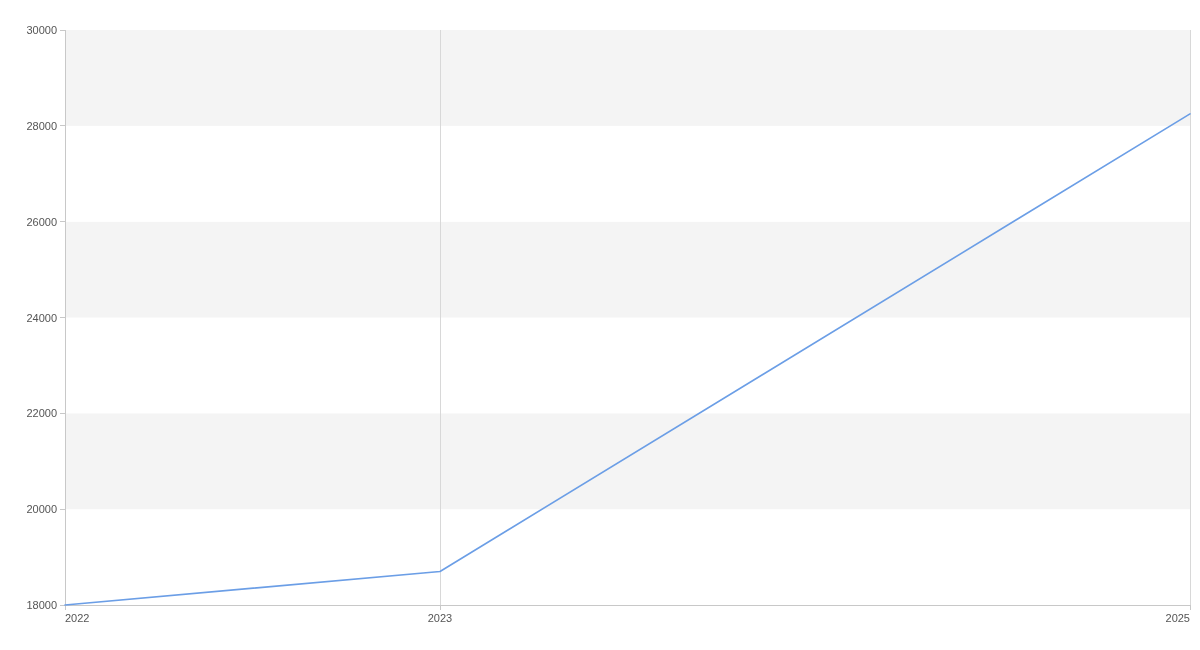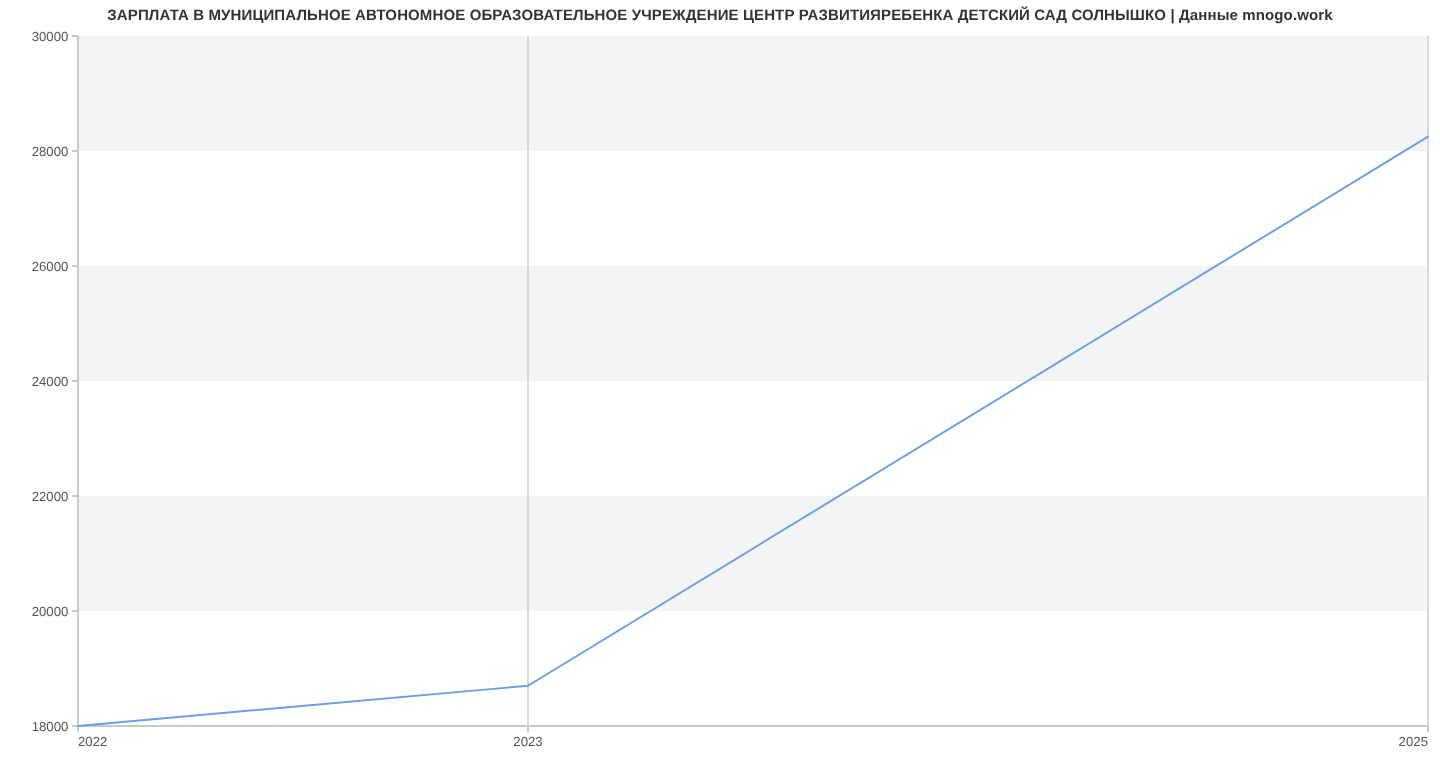--- a/index.html
+++ b/index.html
@@ -42,21 +42,20 @@
   }
   .tick-label {
     font-size: 11px;
     fill: #555;
   }
 </style>
 </head>
 <body>
 
 <div class="chart-wrap">
-  <div class="title">ЗАРПЛАТА В МУНИЦИПАЛЬНОЕ АВТОНОМНОЕ ОБРАЗОВАТЕЛЬНОЕ УЧРЕЖДЕНИЕ ЦЕНТР РАЗВИТИЯРЕБЕНКА ДЕТСКИЙ  САД СОЛНЫШКО | Данные mnogo.work</div>
   <svg id="chart-svg" width="1200" height="650">
       <rect x="65" y="509.1666666666667" width="1125" height="95.83333333333331" class="band-even"></rect>
       <rect x="65" y="413.33333333333337" width="1125" height="95.83333333333331" class="band-odd"></rect>
       <rect x="65" y="317.5" width="1125" height="95.83333333333337" class="band-even"></rect>
       <rect x="65" y="221.66666666666669" width="1125" height="95.83333333333331" class="band-odd"></rect>
       <rect x="65" y="125.83333333333331" width="1125" height="95.83333333333337" class="band-even"></rect>
       <rect x="65" y="30" width="1125" height="95.83333333333331" class="band-odd"></rect>
       <line x1="440" y1="30" x2="440" y2="605" class="grid-v"></line>
       <line x1="1190" y1="30" x2="1190" y2="605" class="grid-v"></line>
       <line x1="65" y1="30" x2="65" y2="605" class="axis-line"></line>

